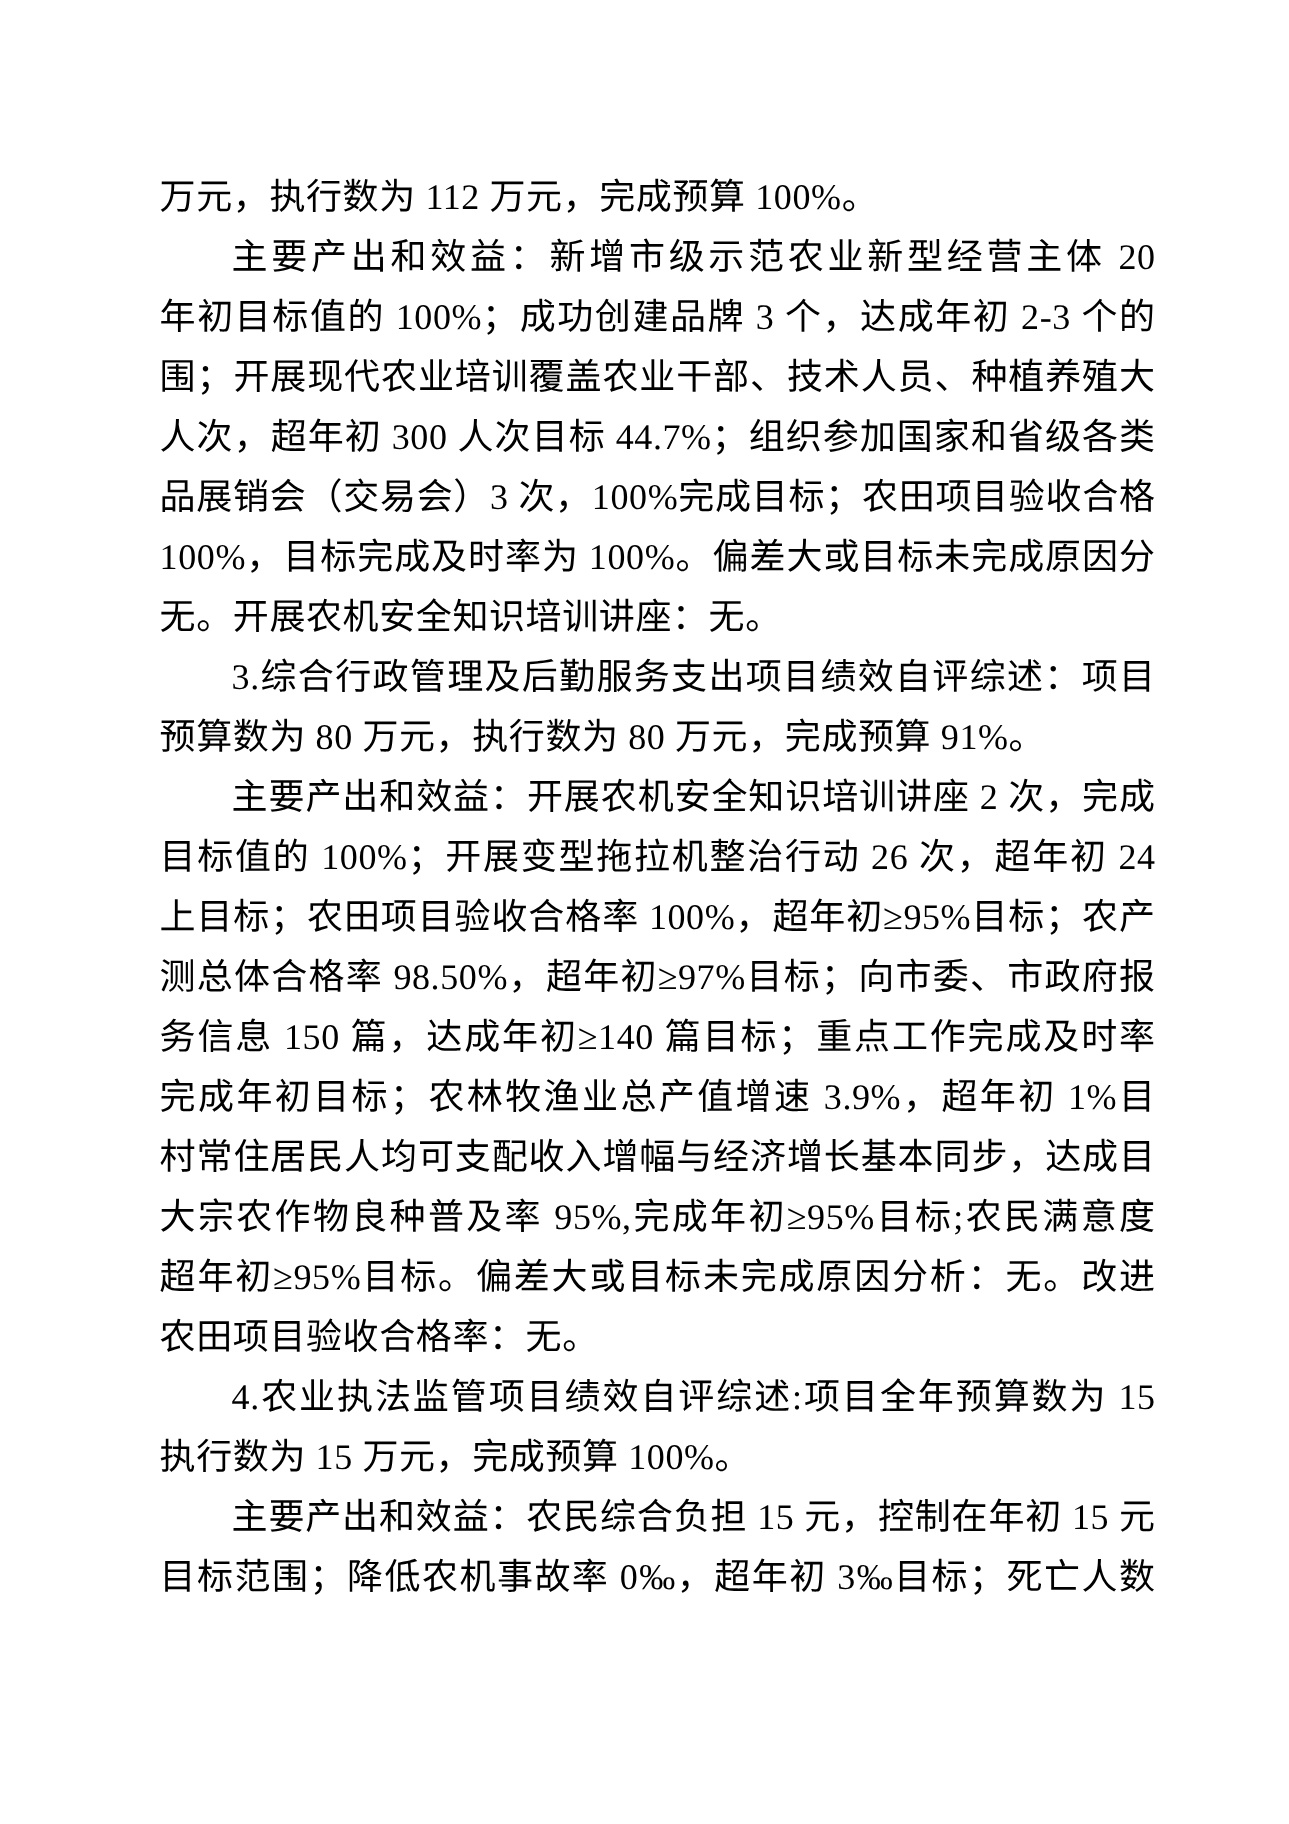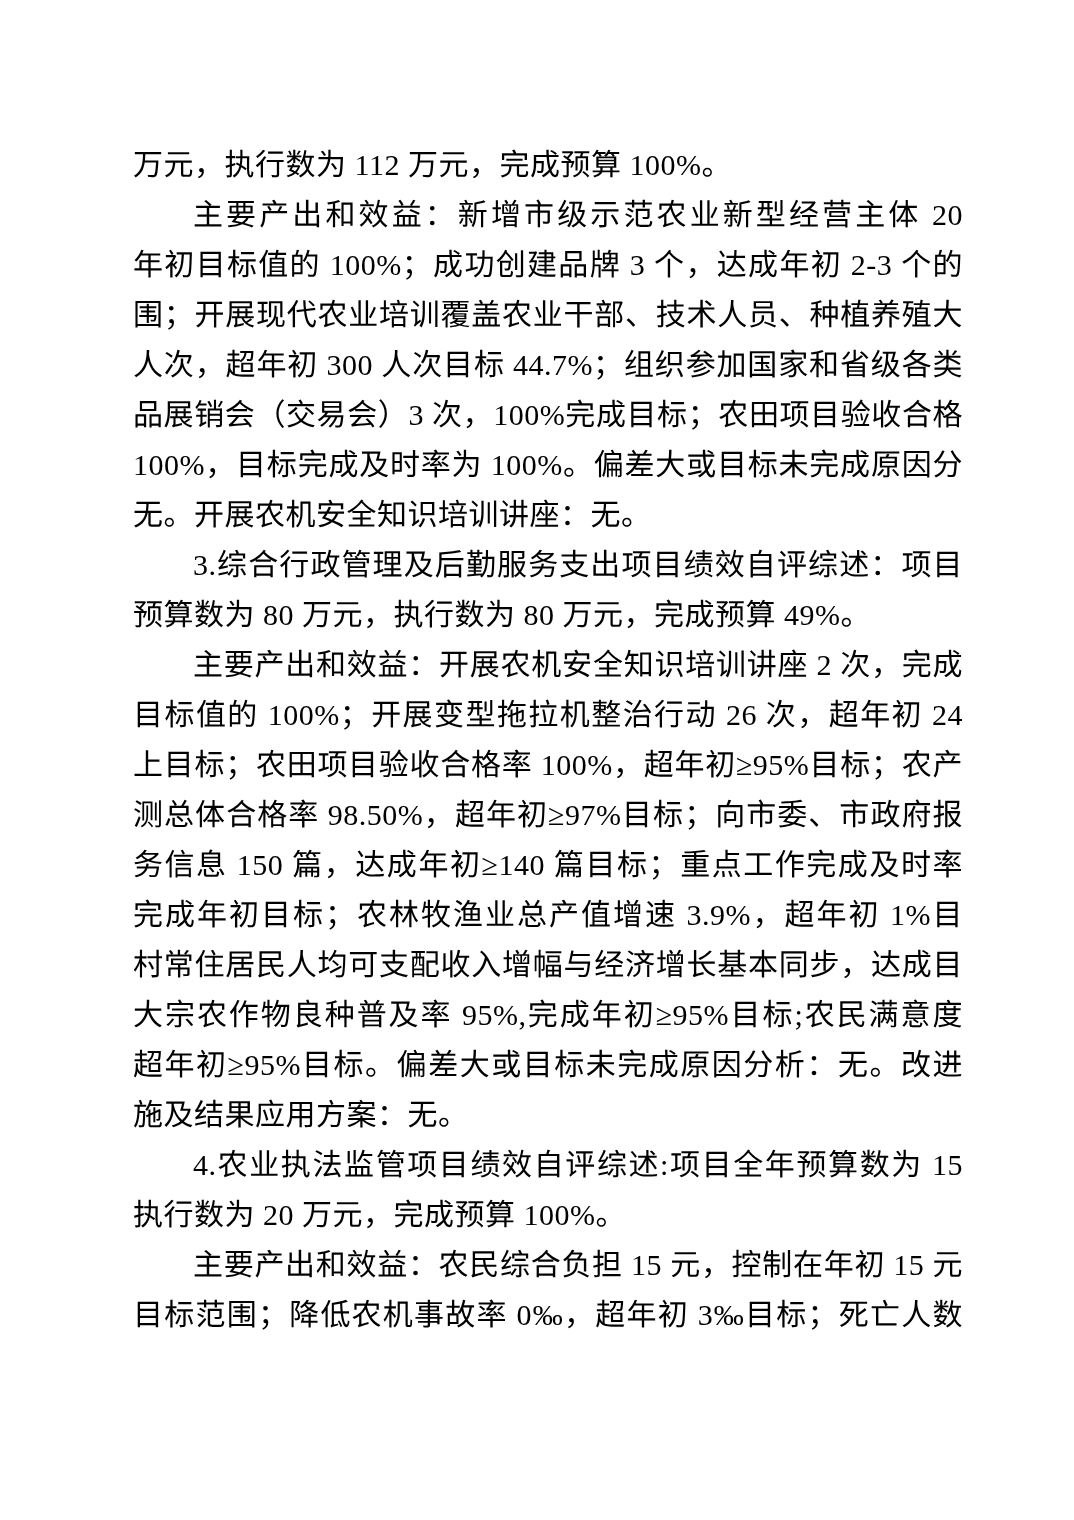--- a/index.html
+++ b/index.html
@@ -47,29 +47,29 @@
   <div class="text-body">
       <div class="line last">万元，执行数为 112 万元，完成预算 100%。</div>
       <div class="line indent">主要产出和效益：新增市级示范农业新型经营主体 20 家，完成</div>
       <div class="line">年初目标值的 100%；成功创建品牌 3 个，达成年初 2-3 个的目标范</div>
       <div class="line">围；开展现代农业培训覆盖农业干部、技术人员、种植养殖大户 434</div>
       <div class="line">人次，超年初 300 人次目标 44.7%；组织参加国家和省级各类农产</div>
       <div class="line">品展销会（交易会）3 次，100%完成目标；农田项目验收合格率达</div>
       <div class="line">100%，目标完成及时率为 100%。偏差大或目标未完成原因分析：</div>
       <div class="line last">无。开展农机安全知识培训讲座：无。</div>
       <div class="line indent">3.综合行政管理及后勤服务支出项目绩效自评综述：项目全年</div>
-      <div class="line last">预算数为 80 万元，执行数为 80 万元，完成预算 49%。</div>
+      <div class="line last">预算数为 80 万元，执行数为 80 万元，完成预算 91%。</div>
       <div class="line indent">主要产出和效益：开展农机安全知识培训讲座 2 次，完成年初</div>
       <div class="line">目标值的 100%；开展变型拖拉机整治行动 26 次，超年初 24 次以</div>
       <div class="line">上目标；农田项目验收合格率 100%，超年初≥95%目标；农产品监</div>
       <div class="line">测总体合格率 98.50%，超年初≥97%目标；向市委、市政府报送政</div>
       <div class="line">务信息 150 篇，达成年初≥140 篇目标；重点工作完成及时率 100%，</div>
       <div class="line">完成年初目标；农林牧渔业总产值增速 3.9%，超年初 1%目标；农</div>
       <div class="line">村常住居民人均可支配收入增幅与经济增长基本同步，达成目标；</div>
       <div class="line">大宗农作物良种普及率 95%,完成年初≥95%目标;农民满意度 96%，</div>
       <div class="line">超年初≥95%目标。偏差大或目标未完成原因分析：无。改进建议措</div>
-      <div class="line last">施及结果应用方案：无。</div>
+      <div class="line last">农田项目验收合格率：无。</div>
       <div class="line indent">4.农业执法监管项目绩效自评综述:项目全年预算数为 15 万元，</div>
-      <div class="line last">执行数为 20 万元，完成预算 100%。</div>
+      <div class="line last">执行数为 15 万元，完成预算 100%。</div>
       <div class="line indent">主要产出和效益：农民综合负担 15 元，控制在年初 15 元以内</div>
       <div class="line">目标范围；降低农机事故率 0‰，超年初 3‰目标；死亡人数 0 人，</div>
     </div>
 </div>
 
 </body></html>

